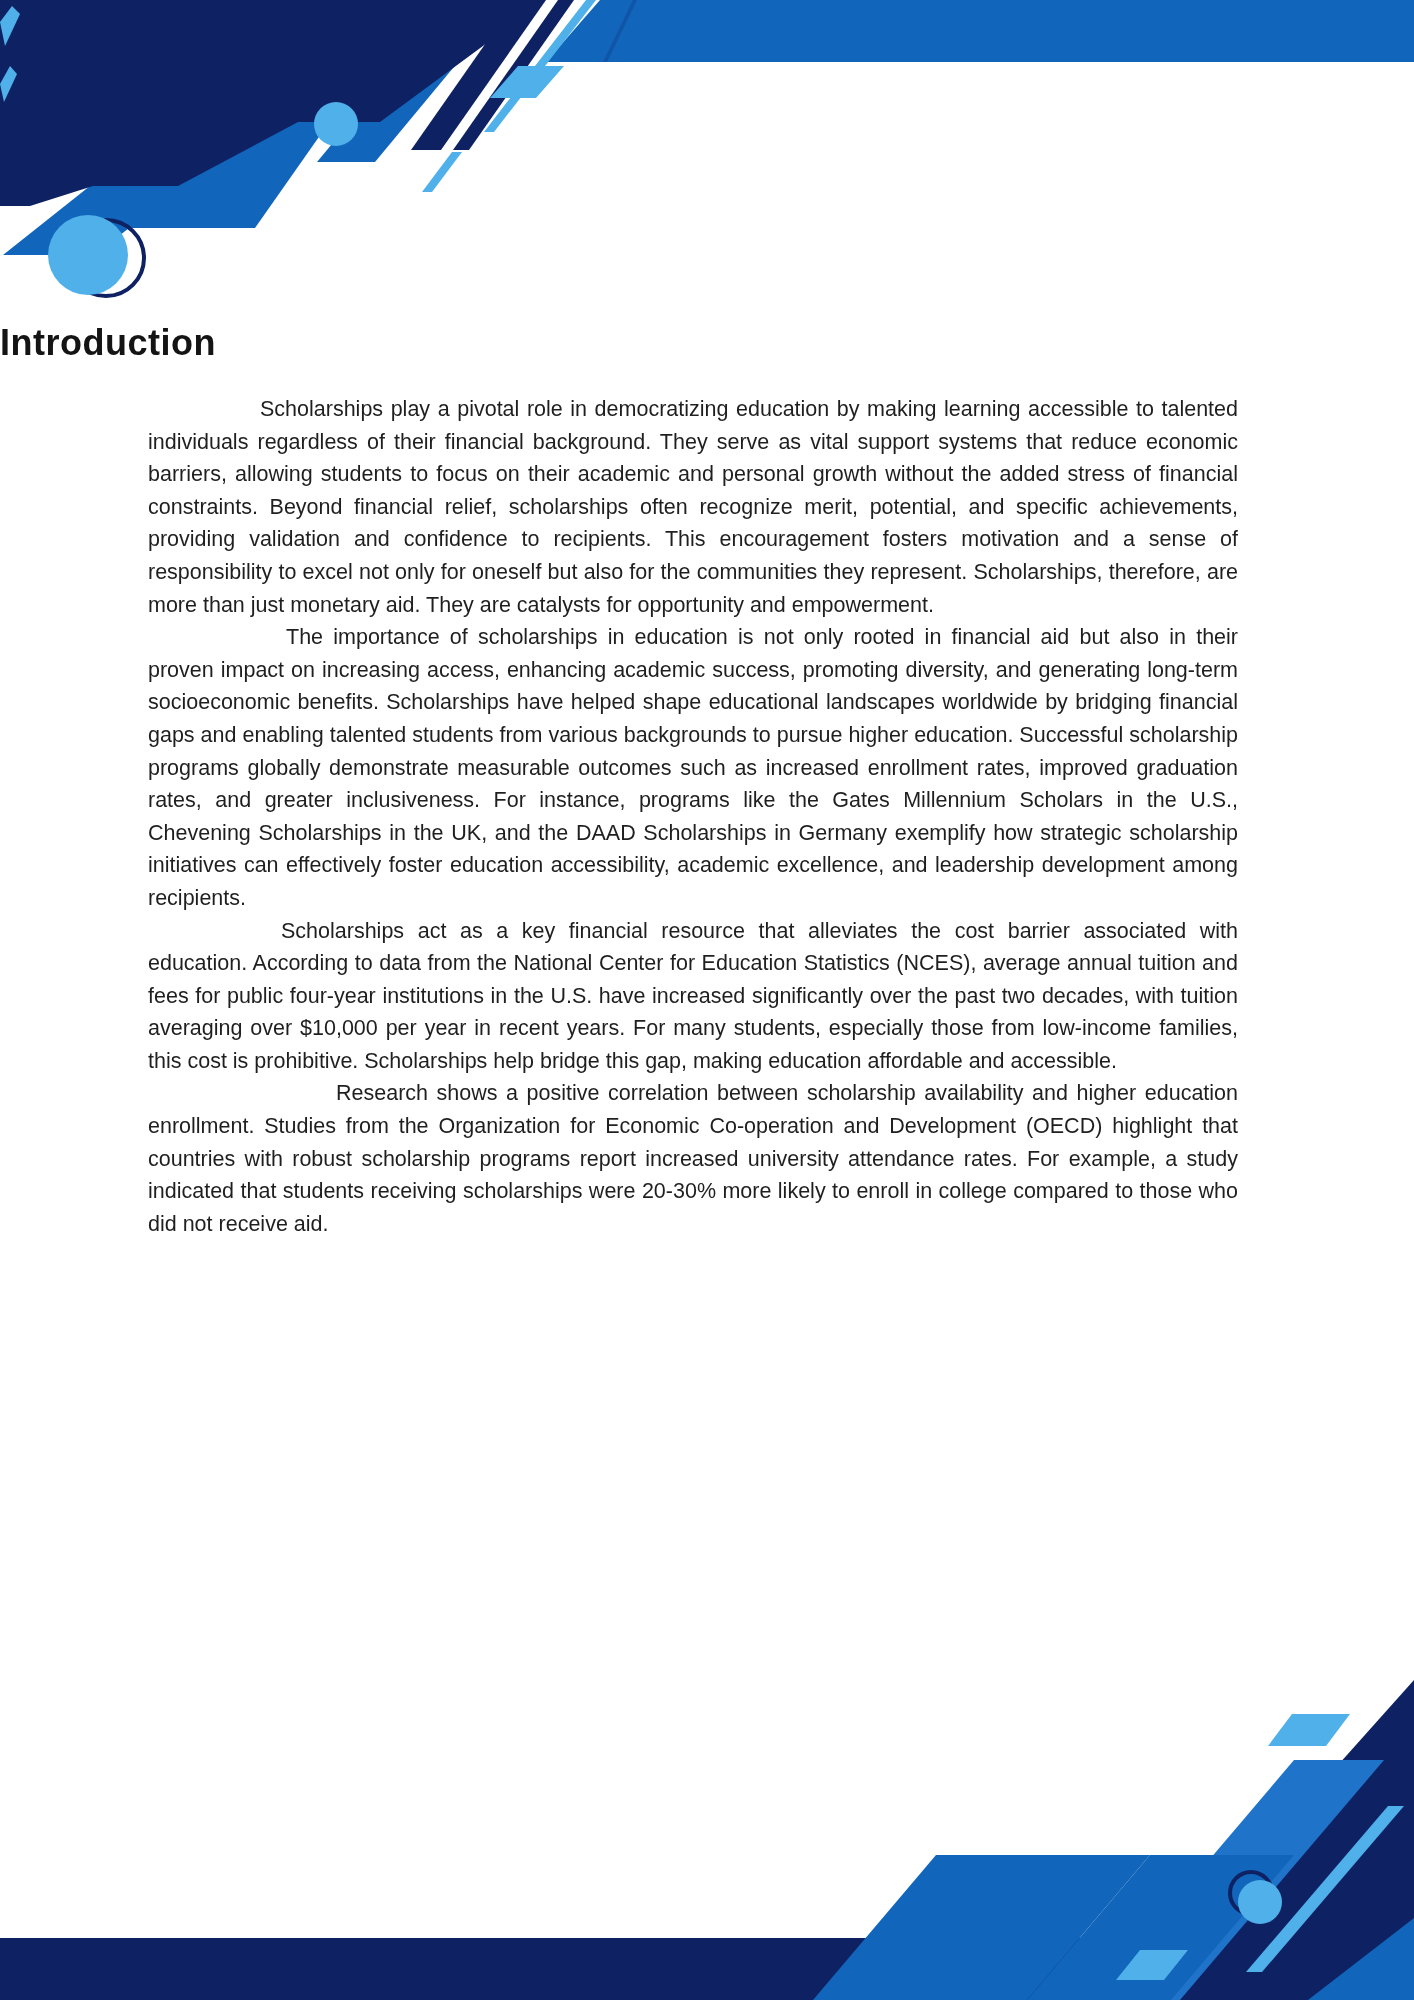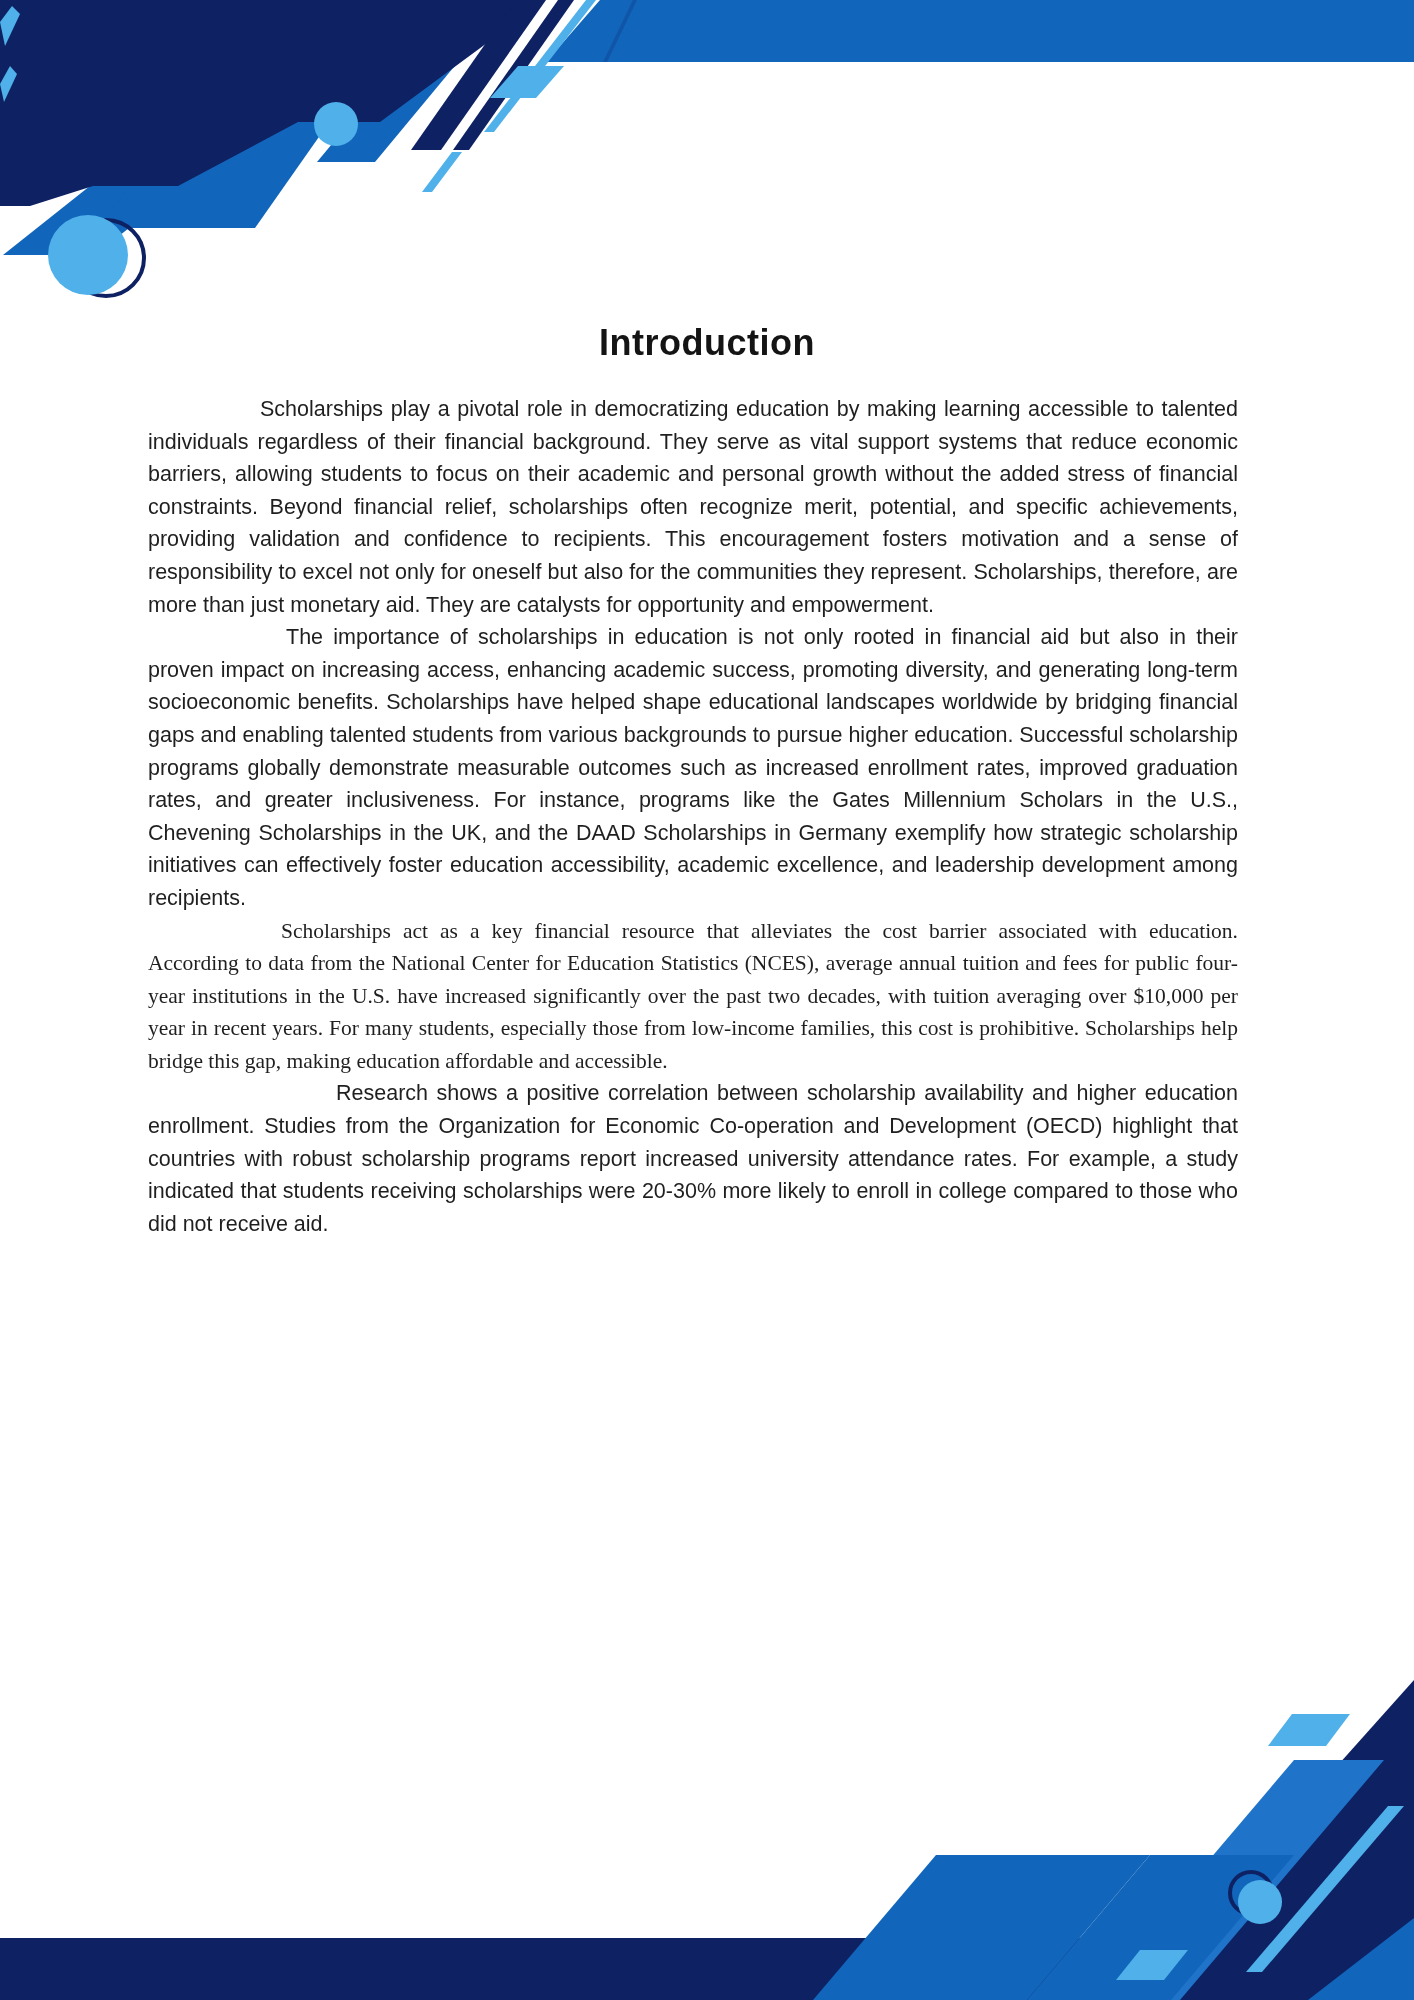--- a/index.html
+++ b/index.html
@@ -41,33 +41,33 @@
   .f-blue-u   {background:var(--blue);clip-path:polygon(1150px 255px,1294px 255px,1171px 400px,1027px 400px);}
   .f-blue-l   {background:var(--blue);clip-path:polygon(936px 255px,1150px 255px,1027px 400px,813px 400px);}
   .f-stripe   {background:var(--sky);clip-path:polygon(1388px 206px,1404px 206px,1262px 372px,1246px 372px);}
   .f-chip-high{background:var(--sky);clip-path:polygon(1292px 114px,1350px 114px,1326px 146px,1268px 146px);}
   .f-chip-low {background:var(--sky);clip-path:polygon(1140px 350px,1188px 350px,1164px 380px,1116px 380px);}
   .f-ring{position:absolute;left:1228px;top:270px;width:46px;height:46px;border-radius:50%;border:4px solid var(--navy);box-sizing:border-box;}
   .f-circle{position:absolute;left:1238px;top:280px;width:44px;height:44px;border-radius:50%;background:var(--sky);}
   
   .doc-title{
     position:absolute;top:322px;left:0;width:1414px;
-    text-align:center;margin:0;
+    margin:0;
     font-size:36px;font-weight:bold;letter-spacing:.5px;
     color:#141414;
   }
   .content{
     position:absolute;top:393px;left:148px;width:1090px;
     font-size:21.5px;line-height:32.6px;color:var(--text,#1f1f1f);
     text-align:justify;
   }
   .content p{margin:0;}
   .indent-1{text-indent:112px;}
   .indent-2{text-indent:138px;}
-  .indent-3{text-indent:133px;font-family:Liberation Serif, serif;}
+  .indent-3{text-indent:133px;}
   .indent-4{text-indent:188px;}
 </style>
 </head>
 <body>
 
 <div class="page">
 
   <div class="art" id="header-art">
     <div class="shape h-bar"></div>
     <div class="shape h-bar-line"></div>

